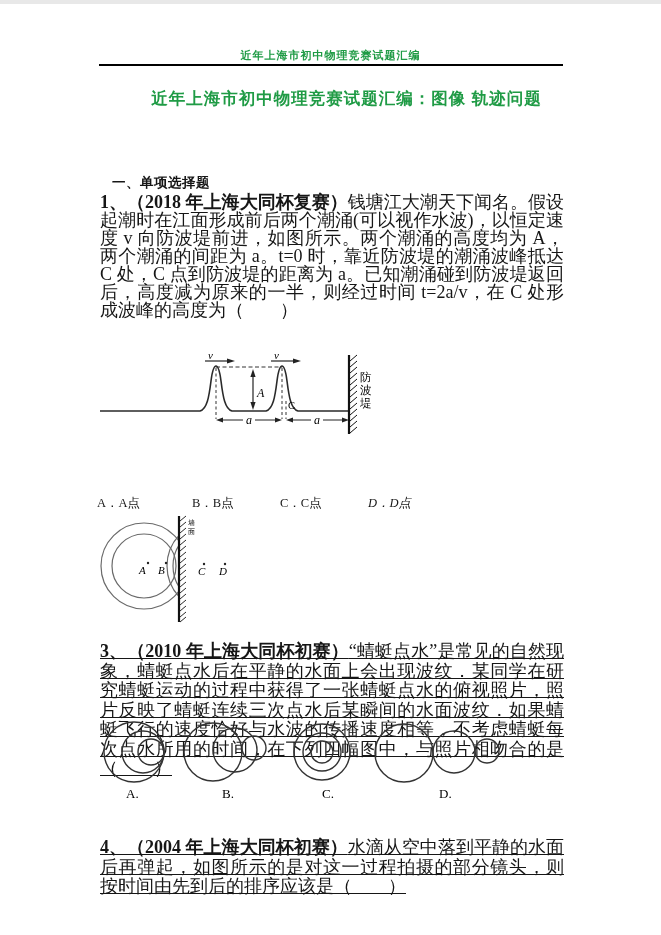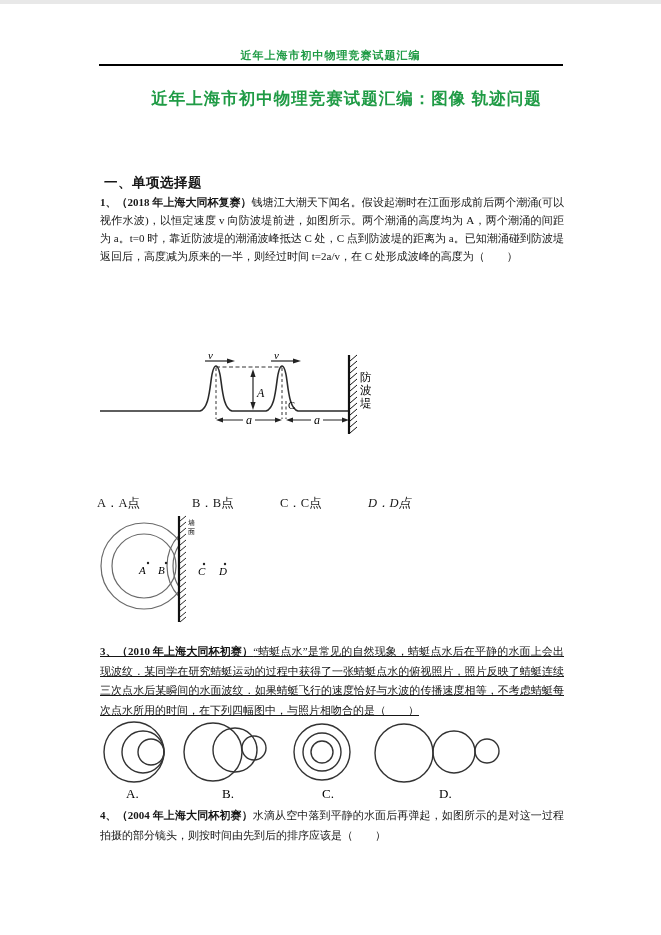--- a/index.html
+++ b/index.html
@@ -14,26 +14,26 @@
     color:#1f9b45; font-weight:bold;
   }
   .rule { position:absolute; top:60px; left:99px; width:464px; height:0; border-top:2px solid #000; }
   .title {
     position:absolute; top:84px; left:0; width:100%; text-align:center;
     font-size:16.5px; font-weight:bold; color:#1f9b45; letter-spacing:1px;
     font-family:"Liberation Sans","DejaVu Sans",sans-serif;
     padding-left:16px;
   }
   .section {
-    position:absolute; top:170px; left:104px;
+    position:absolute; top:170px; left:112px;
     font-size:13.5px; font-weight:bold; letter-spacing:0.5px;
   }
   .q {
     position:absolute; left:100px; width:464px;
-    font-size:11px; line-height:18px; text-align:justify;
+    font-size:18px; line-height:18px; text-align:justify;
   }
   .q b { font-weight:bold; }
   #q2.q, #q4.q { line-height:19.5px; }
   #q3.q { line-height:19.5px;text-decoration:underline; }
   .opts1 { position:absolute; left:118px; top:281px; font-size:12.5px; }
   .opts1 .row { height:17.3px; line-height:17.3px; }
   .opts1 .letter { margin-right:6px; }
   .var { font-style:italic; }
   .opts2 { position:absolute; left:97px; top:491px; width:466px; height:18px; font-size:12.5px; }
   .opts2 span.o { position:absolute; top:0; white-space:nowrap; }
@@ -156,15 +156,15 @@
       <circle cx="309" cy="34" r="29"></circle>
       <circle cx="359" cy="33" r="21"></circle>
       <circle cx="392" cy="32" r="12"></circle>
     </g>
     <text x="31" y="79" font-size="13">A.</text>
     <text x="127" y="79" font-size="13">B.</text>
     <text x="227" y="79" font-size="13">C.</text>
     <text x="344" y="79" font-size="13">D.</text>
   </svg>
 
-  <div class="q" id="q4" style="top:802px;"><b>4、（2004 年上海大同杯初赛）</b><span>水滴从空中落到平静的水面后再弹起，如图所示的是对这一过程拍摄的部分镜头，则按时间由先到后的排序应该是（　　）</span></div>
+  <div class="q" id="q4" style="top:834px;text-decoration:underline;"><b>4、（2004 年上海大同杯初赛）</b><span>水滴从空中落到平静的水面后再弹起，如图所示的是对这一过程拍摄的部分镜头，则按时间由先到后的排序应该是（　　）</span></div>
 
 </div>
 
 </body></html>

